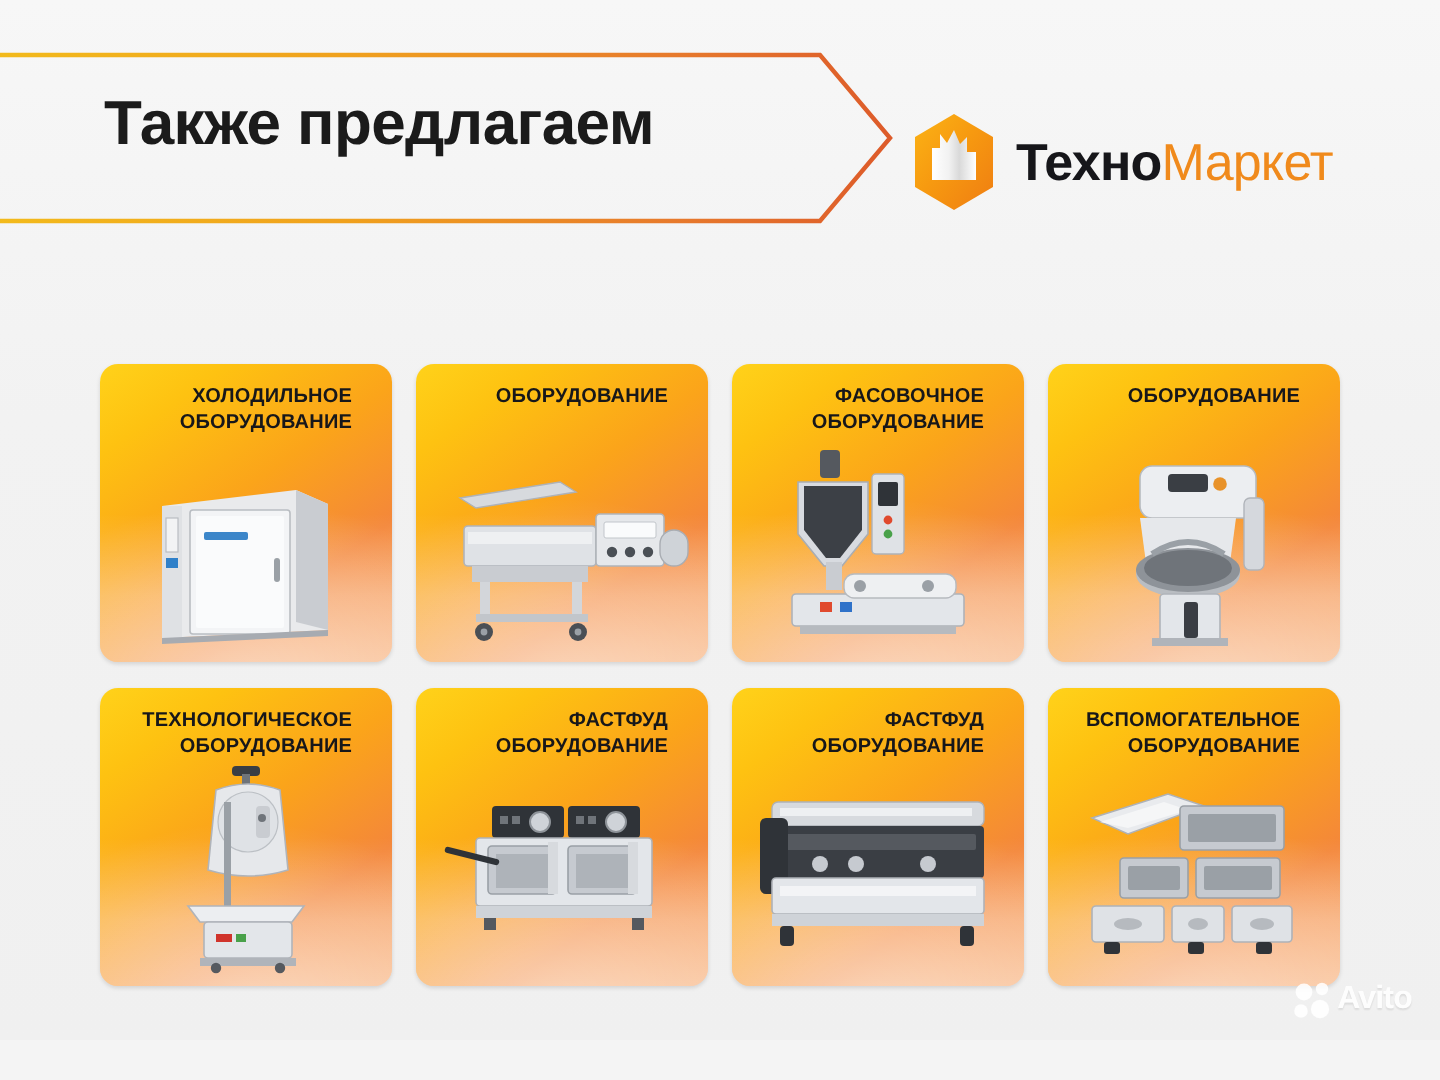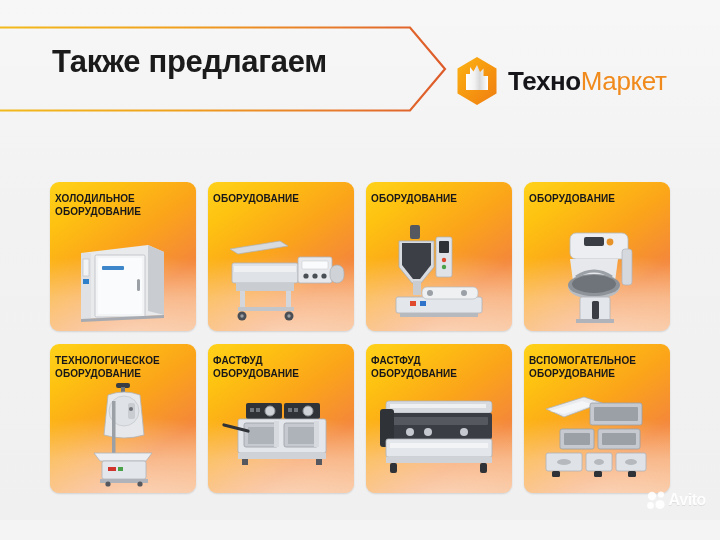--- a/index.html
+++ b/index.html
@@ -109,21 +109,21 @@
     width: 300px;
     height: 96px;
     margin-left: -150px;
     background: radial-gradient(ellipse at 50% 120%, rgba(255,255,255,0.45) 0%, rgba(255,255,255,0.0) 62%);
     pointer-events: none;
   }
   .card-title {
     position: absolute;
     left: 5px; right: 20px;
     top: 11px;
-    text-align: left;
+    text-align: right;
     font-size: 10px;
     font-weight: bold;
     color: #17171a;
     line-height: 12.6px;
     letter-spacing: 0.1px;
     z-index: 4;
   }
   .card-art {
     position: absolute;
     left: 0; right: 0;
@@ -255,20 +255,21 @@
             <circle cx="81" cy="97" r="1.7" fill="#9aa0a6"></circle>
           </g>
         </svg>
       </div>
     </div>
 
     <div class="card">
       <div class="floor"></div>
       <div class="wedge"></div>
       <div class="card-title">
+        <div>ФАСОВОЧНОЕ</div>
         <div>ОБОРУДОВАНИЕ</div>
       </div>
       <div class="card-art">
         <svg viewBox="0 0 146 108" aria-hidden="true">
           <g>
             <rect x="44" y="6" width="10" height="14" rx="2" fill="#55595f"></rect>
             <path d="M33 22 L68 22 L68 48 L55 64 L46 64 L33 48 Z" fill="#d8dbe0" stroke="#a9adb3" stroke-width="0.8"></path>
             <path d="M36 24 L65 24 L65 46 L54 60 L47 60 L36 46 Z" fill="#3c4046"></path>
             <rect x="47" y="62" width="8" height="14" fill="#c9ccd1"></rect>
             <rect x="70" y="18" width="16" height="40" rx="2" fill="#dfe2e6" stroke="#aeb2b8" stroke-width="0.7"></rect>

